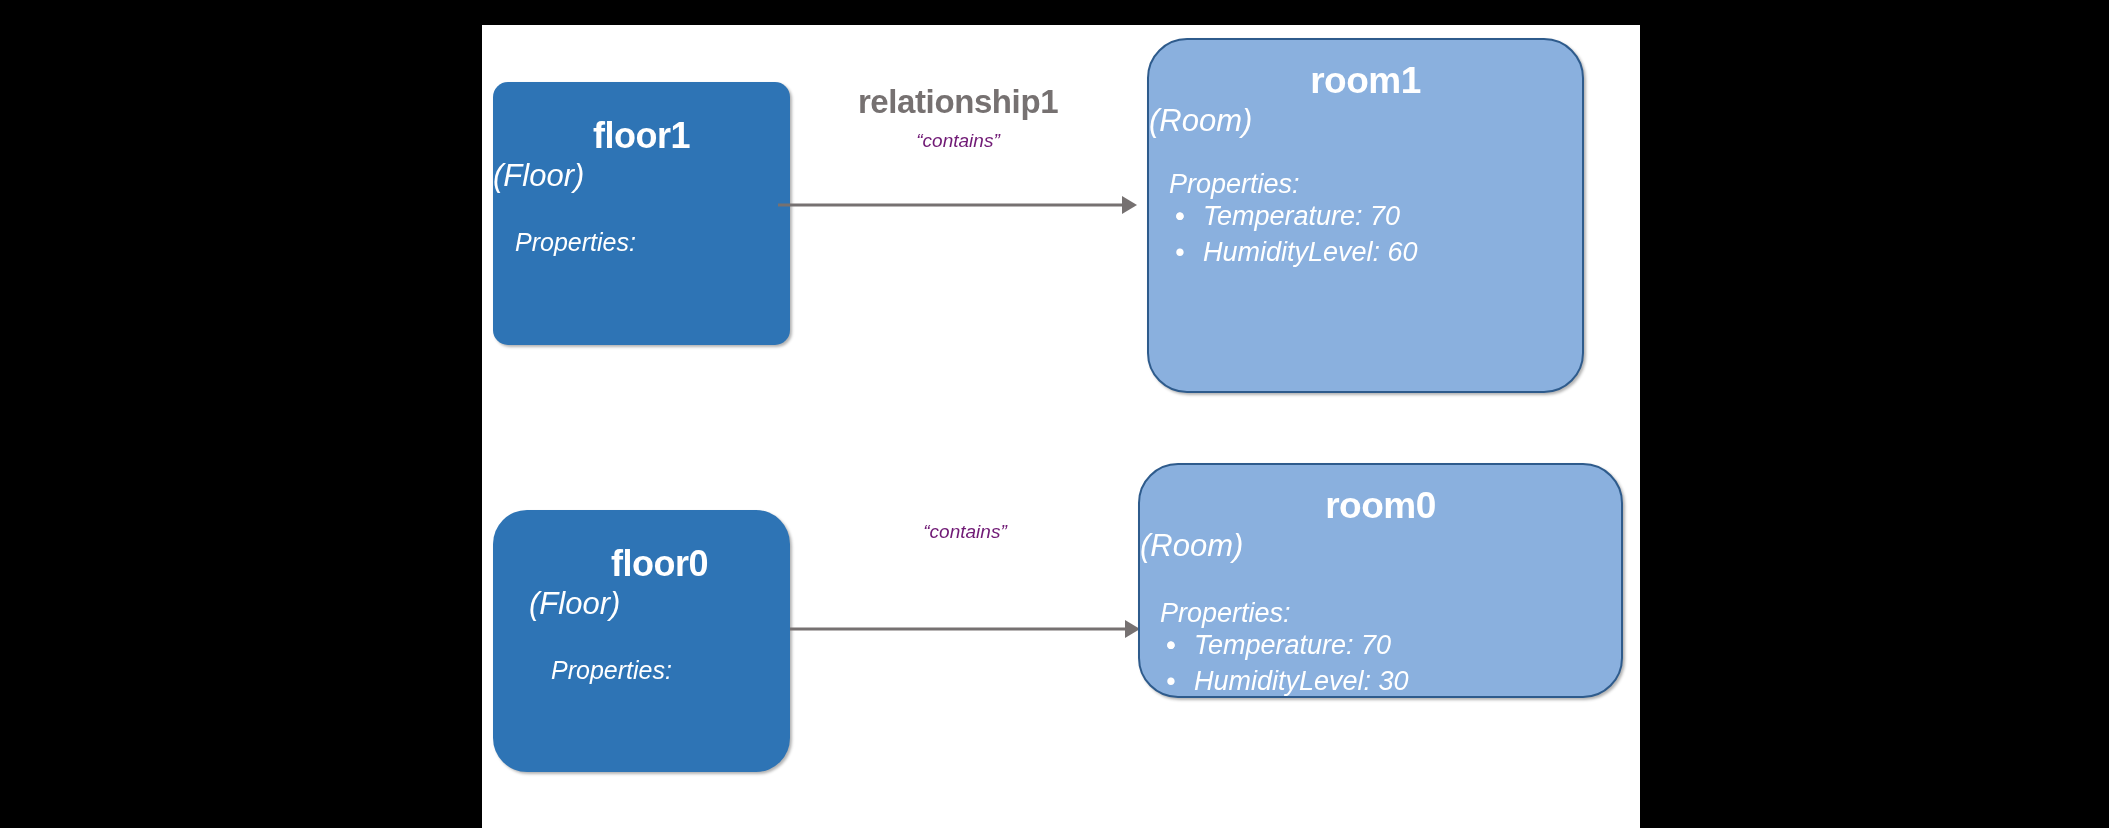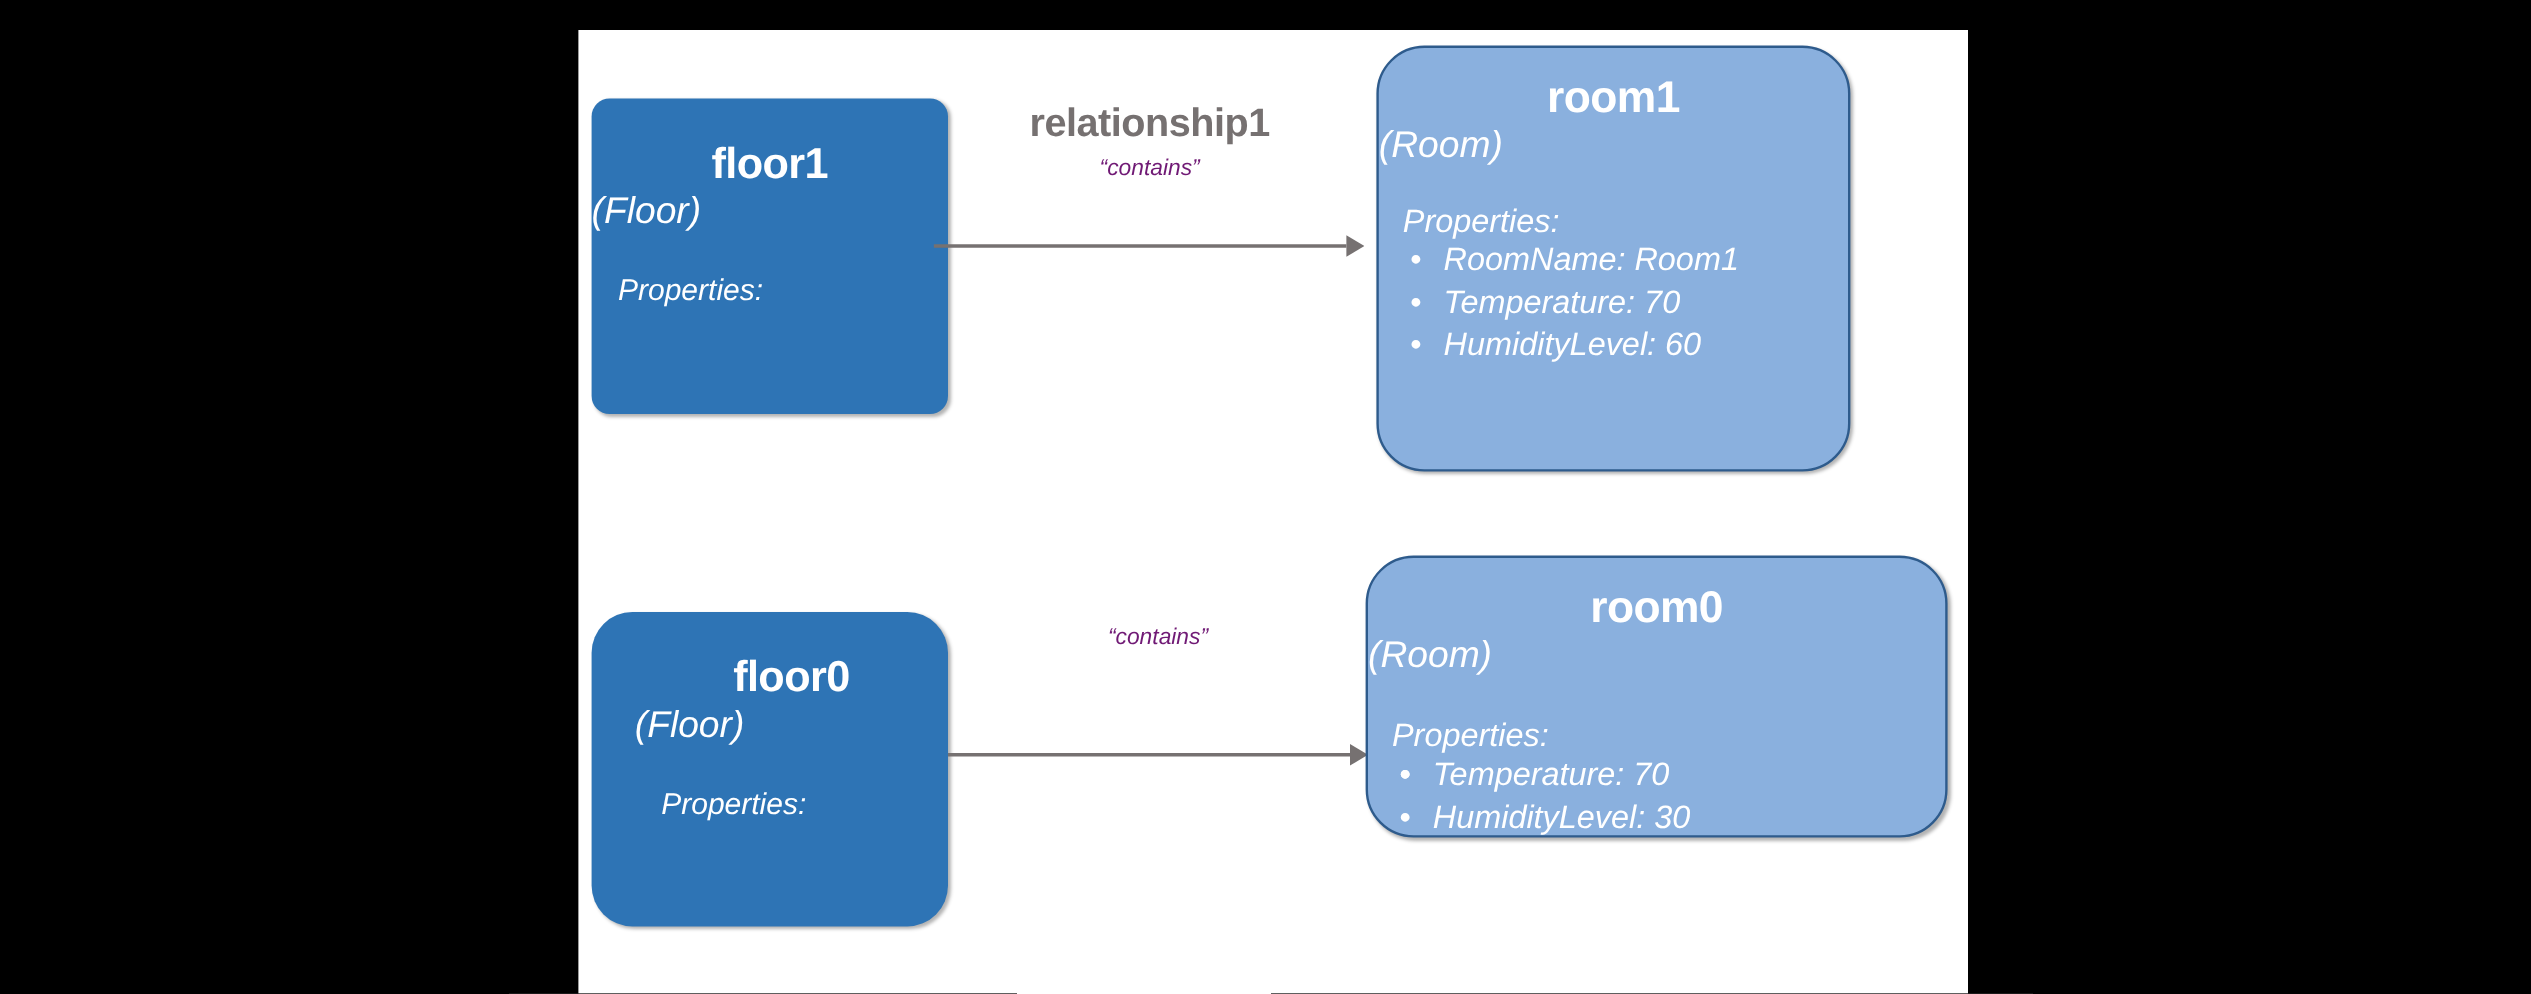--- a/index.html
+++ b/index.html
@@ -105,21 +105,21 @@
     padding-left: 36px;
   }
   #floor0 .node-title { font-size: 36px; margin-top: 36px; }
   #floor0 .node-type  { font-size: 31px; margin-top: 6px; }
   #floor0 .props-label{ font-size: 25px; margin-top: 36px; margin-left: 22px; }
 
   
   #room1 {
     left: 665px;  
     top: 13px;    
-    width: 395px;
+    width: 437px;
     height: 355px;
   }
   #room1 .node-title { font-size: 37px; margin-top: 22px; }
   #room1 .node-type  { font-size: 31px; margin-top: 6px; }
   #room1 .props-label{ font-size: 27px; margin-top: 32px; margin-left: 20px; }
   #room1 .props-list { font-size: 27px; margin-left: 20px; }
 
   
   #room0 {
     left: 656px;  
@@ -191,21 +191,21 @@
         <line x1="0" y1="20" x2="344" y2="20" stroke="#767171" stroke-width="3"></line>
         <polygon points="344,11 359,20 344,29" fill="#767171"></polygon>
       </svg>
     </div>
 
     <div class="node light" id="room1">
       <div class="node-title">room1</div>
       <div class="node-type">(Room)</div>
       <div class="props-label">Properties:</div>
       <ul class="props-list">
-          <li><span class="bullet">•</span><span>RoomName: Room1</span></li>
+          <li><span class="bullet">•</span></li>
           <li><span class="bullet">•</span><span>Temperature: 70</span></li>
           <li><span class="bullet">•</span><span>HumidityLevel: 60</span></li>
         </ul>
     </div>
 
     <div class="node dark" id="floor0">
       <div class="node-title">floor0</div>
       <div class="node-type">(Floor)</div>
       <div class="props-label">Properties:</div>
       <ul class="props-list"></ul>

